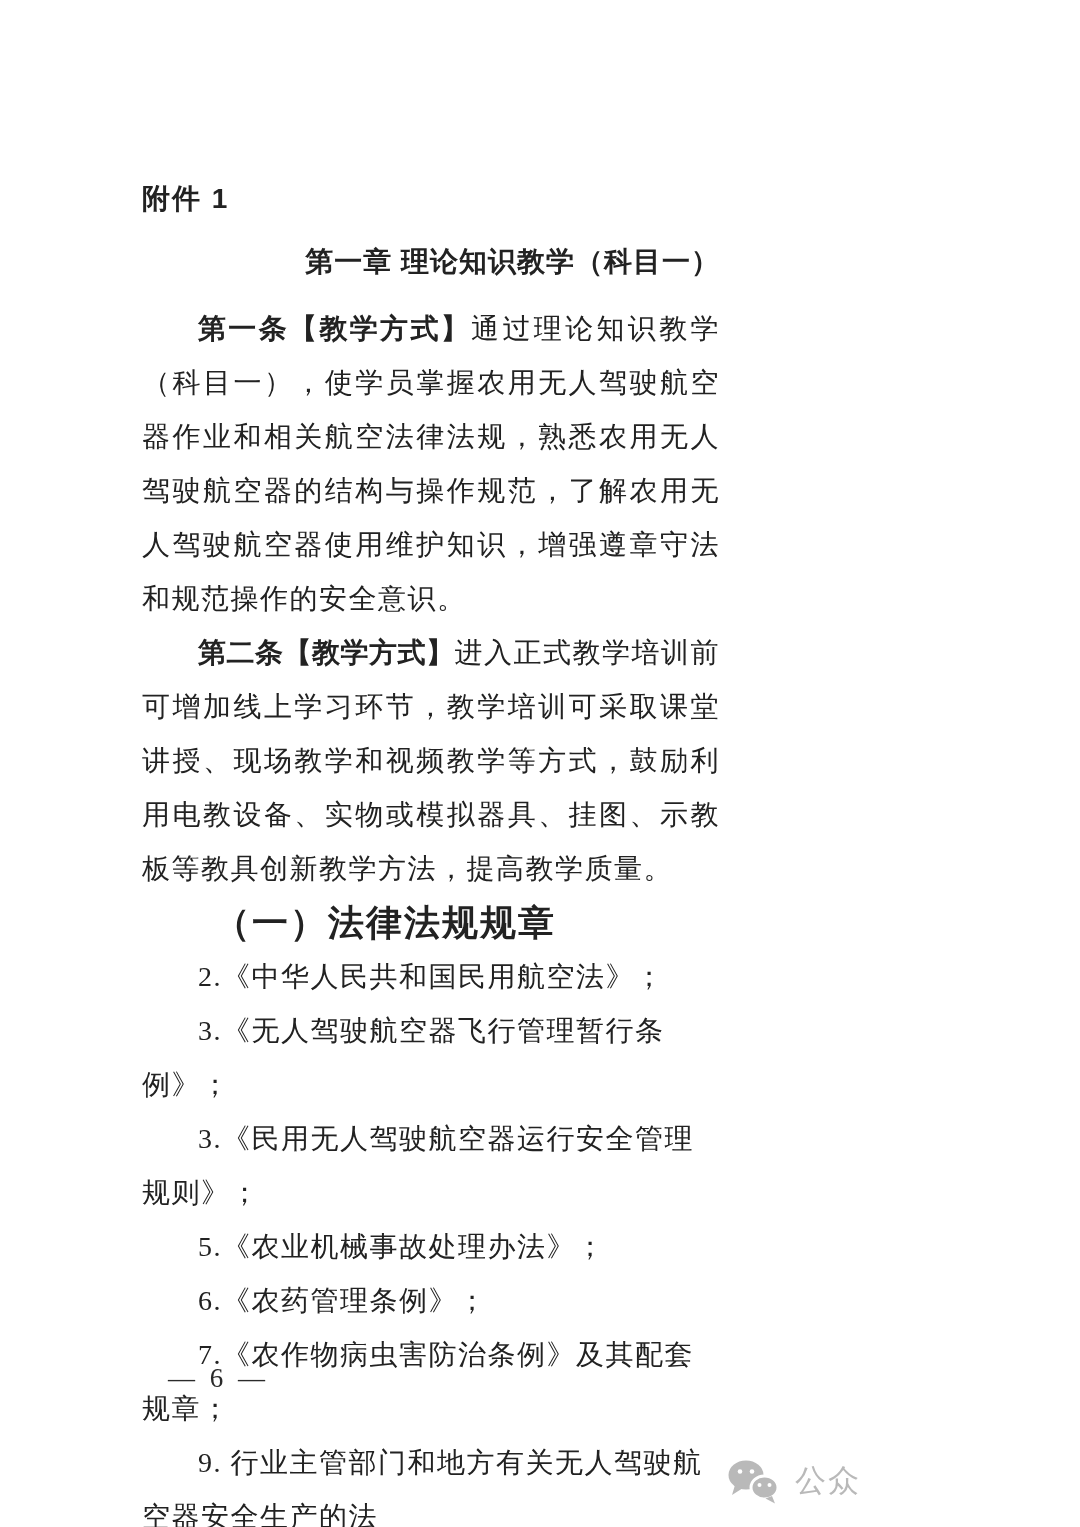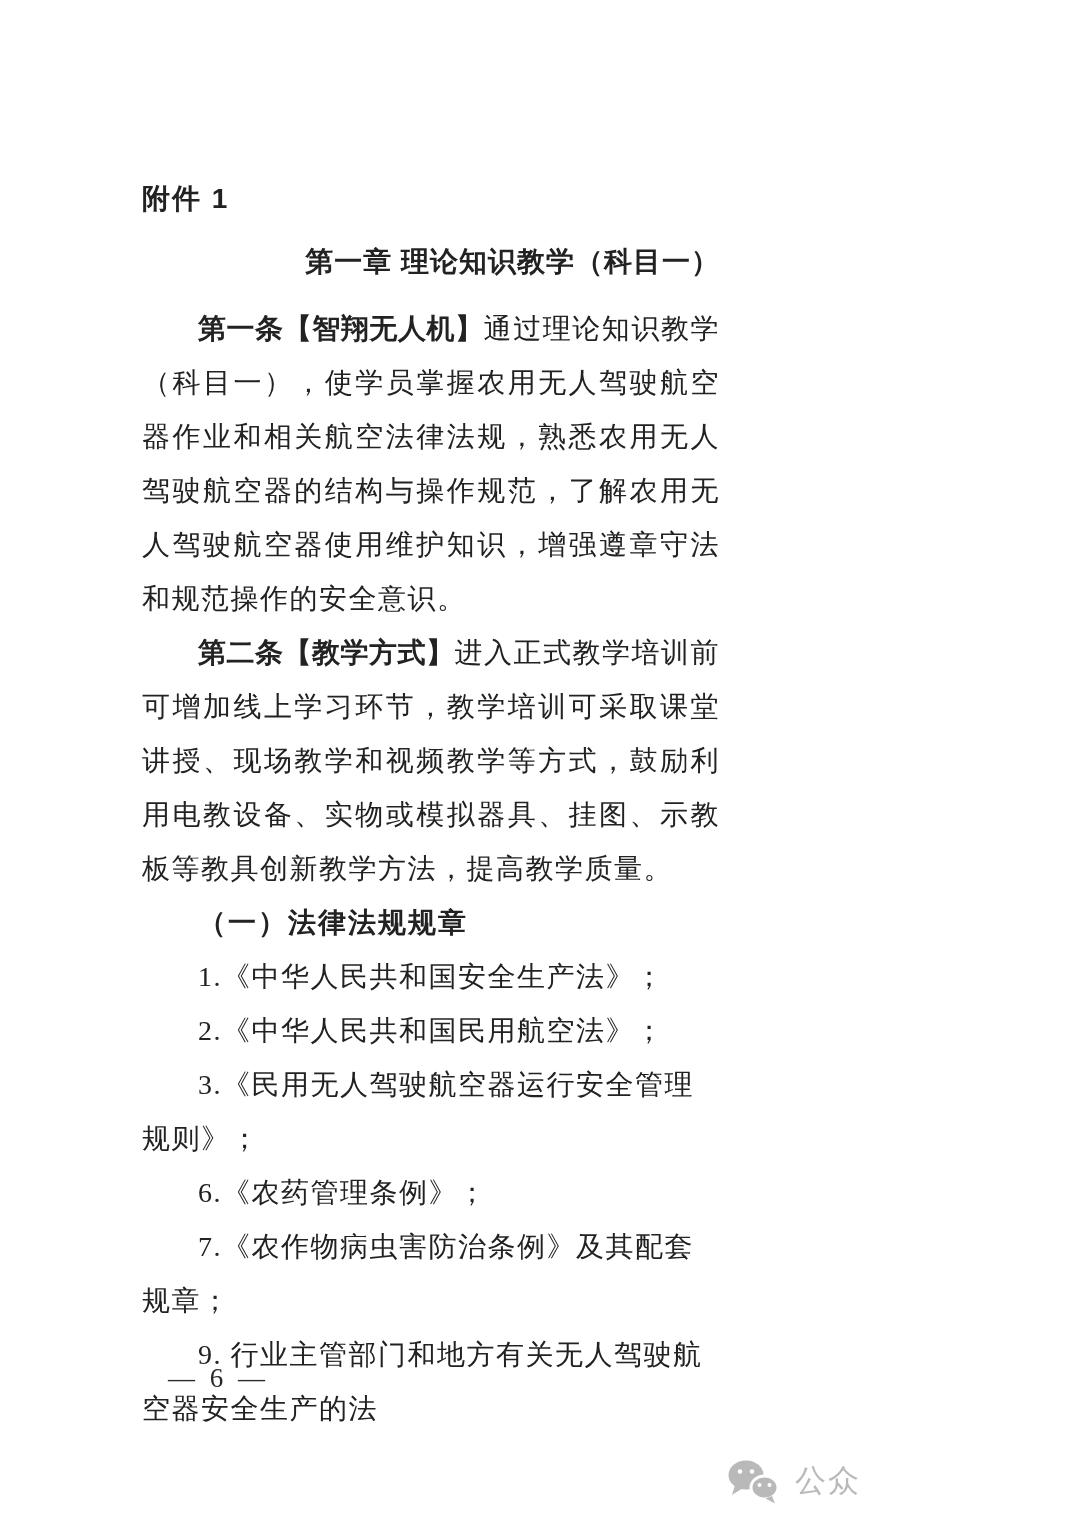--- a/index.html
+++ b/index.html
@@ -57,21 +57,21 @@
   .para.first {
     margin-top: 22px;
   }
   .para .lead {
     font-weight: 700;
     font-family: "Liberation Sans", "DejaVu Sans", sans-serif;
     letter-spacing: 0.5px;
   }
   .subsection {
     margin: 0;
-    font-size: 28px;
+    font-size: 36px;
     line-height: 54px;
     text-indent: 2em;
     letter-spacing: 2px;
     font-weight: 600;
   }
   .list-item {
     margin: 0;
     font-size: 28px;
     line-height: 54px;
     text-indent: 2em;
@@ -110,30 +110,31 @@
 <body>
 
 <div class="page">
   <div class="content">
 
     <div class="attachment">附件 1</div>
 
 
     <h2 class="chapter">第一章 理论知识教学（科目一）</h2>
 
-    <p class="para first"><span class="lead">第一条【智翔无人机】</span><span class="body-text">通过理论知识教学（科目一），使学员掌握农用无人驾驶航空器作业和相关航空法律法规，熟悉农用无人驾驶航空器的结构与操作规范，了解农用无人驾驶航空器使用维护知识，增强遵章守法和规范操作的安全意识。</span></p>
+    <p class="para first"><span class="lead">第一条【教学方式】</span><span class="body-text">通过理论知识教学（科目一），使学员掌握农用无人驾驶航空器作业和相关航空法律法规，熟悉农用无人驾驶航空器的结构与操作规范，了解农用无人驾驶航空器使用维护知识，增强遵章守法和规范操作的安全意识。</span></p>
 
     <p class="para"><span class="lead">第二条【教学方式】</span><span class="body-text">进入正式教学培训前可增加线上学习环节，教学培训可采取课堂讲授、现场教学和视频教学等方式，鼓励利用电教设备、实物或模拟器具、挂图、示教板等教具创新教学方法，提高教学质量。</span></p>
 
 
     <p class="subsection">（一）法律法规规章</p>
 
-    <p class="list-item">1.《中华人民共和国安全生产法》；</p>
     <p class="list-item">2.《中华人民共和国民用航空法》；</p>
+    <p class="list-item">3.《无人驾驶航空器飞行管理暂行条例》；</p>
     <p class="list-item">3.《民用无人驾驶航空器运行安全管理规则》；</p>
+    <p class="list-item">5.《农业机械事故处理办法》；</p>
     <p class="list-item">6.《农药管理条例》；</p>
     <p class="list-item">7.《农作物病虫害防治条例》及其配套规章；</p>
     <p class="list-item">9. 行业主管部门和地方有关无人驾驶航空器安全生产的法</p>
 
   </div>
 
   <div class="page-number">— 6 —</div>
 
   <div class="watermark">
     <span class="wm-icon">

